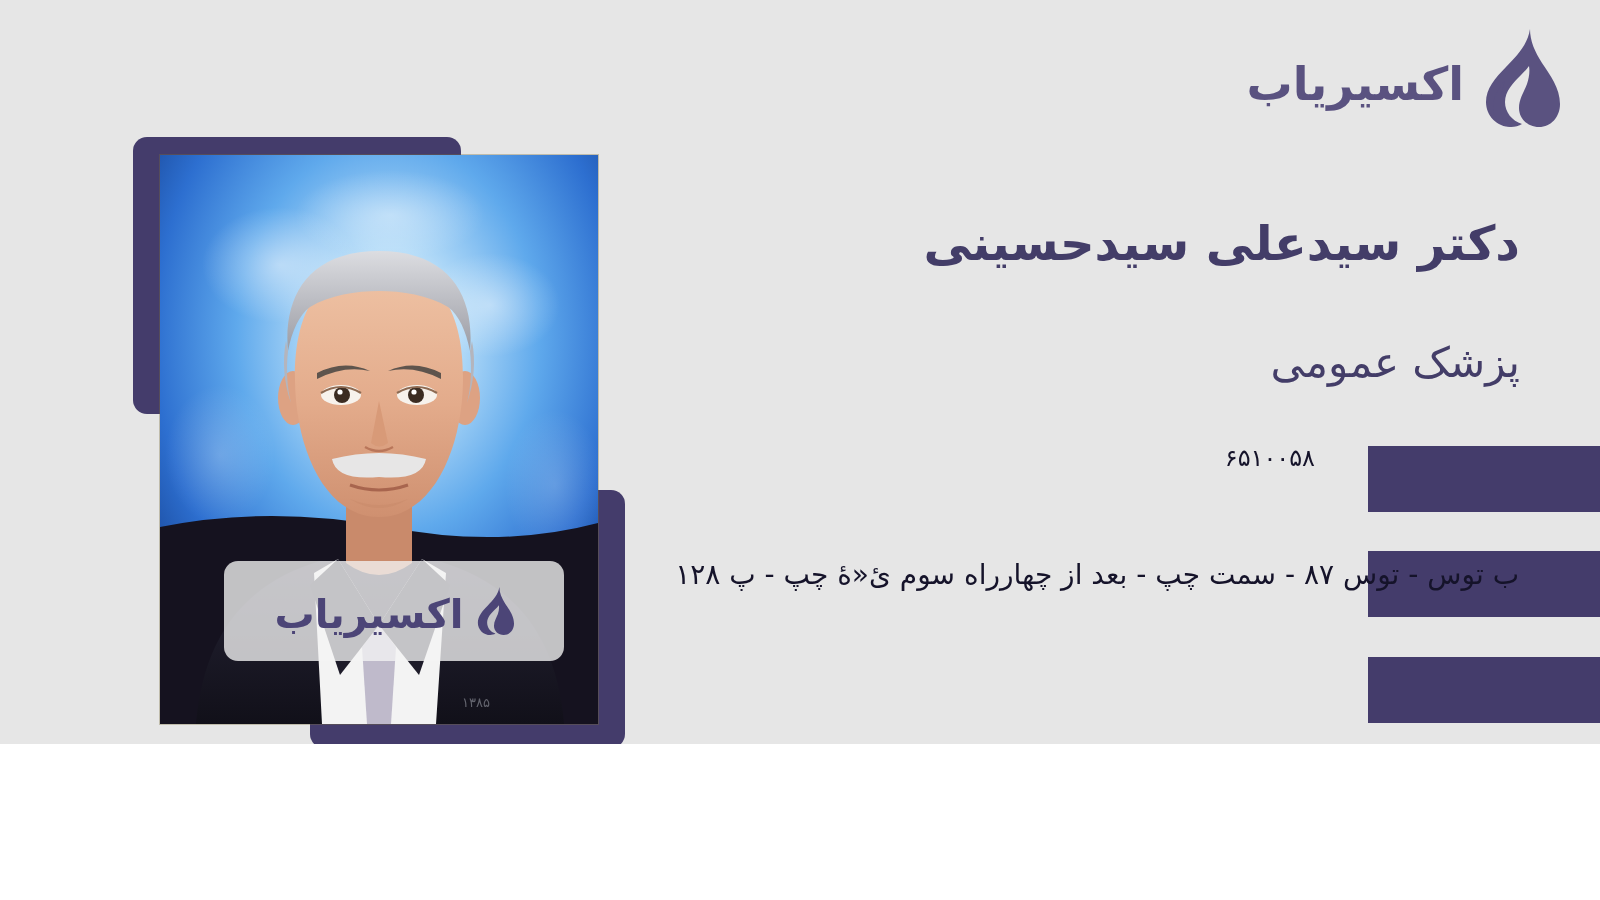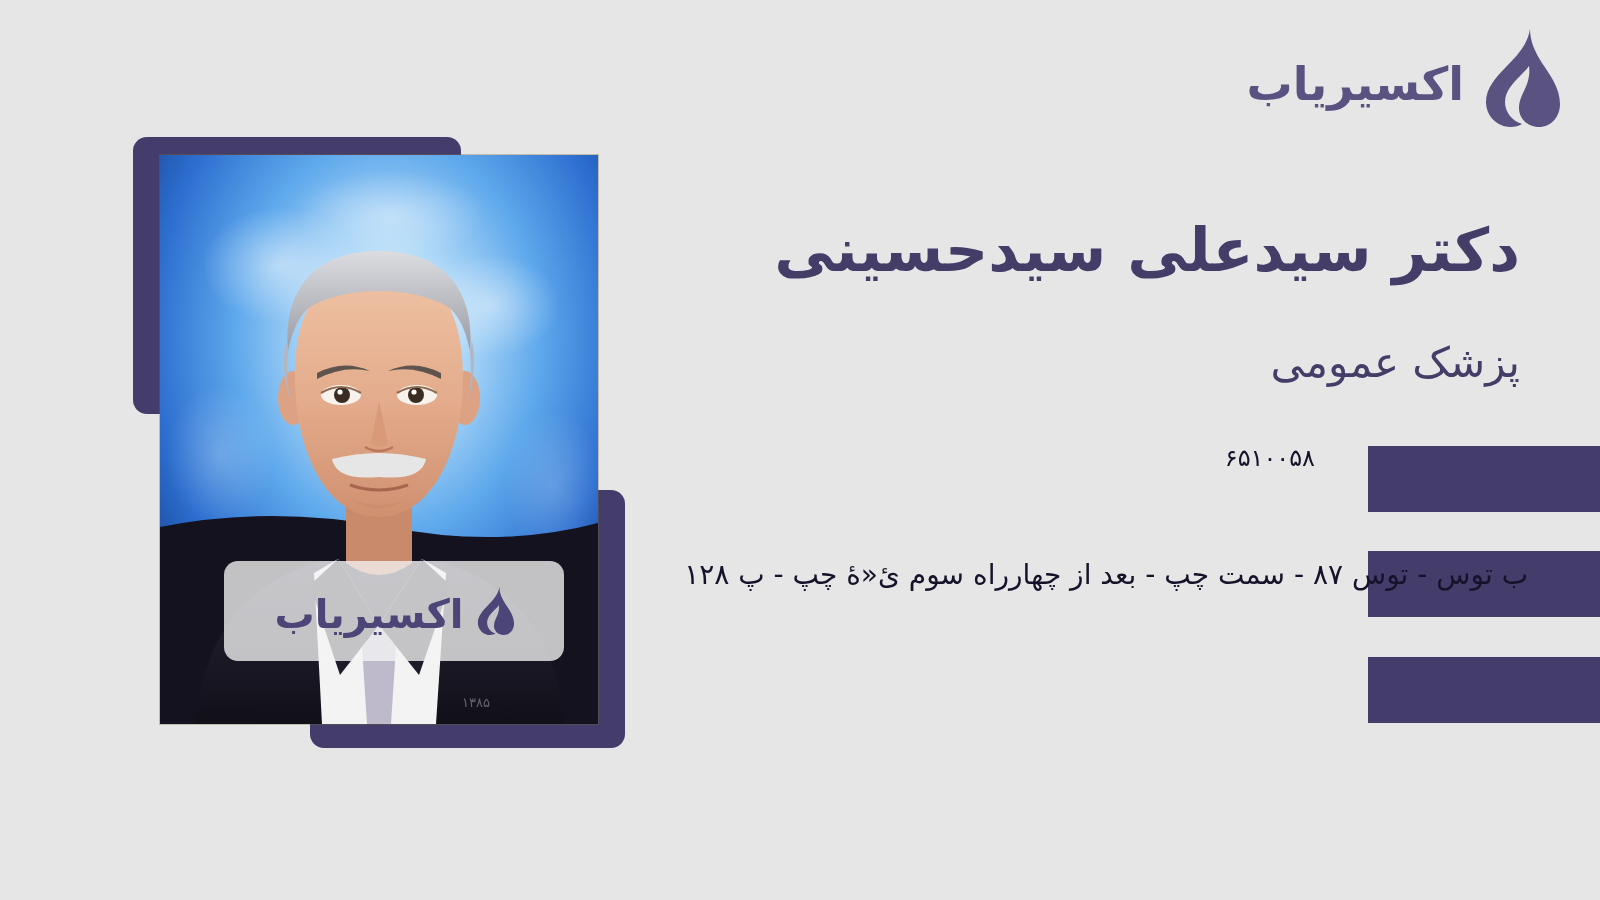--- a/index.html
+++ b/index.html
@@ -4,21 +4,21 @@
 <title>Doctor Profile Card</title>
 <style>
   html, body {
     margin: 0;
     padding: 0;
     background: #ffffff;
   }
   #card {
     position: relative;
     width: 1600px;
-    height: 900px;
+    height: 744px;
     background: #e6e6e6;
     overflow: hidden;
     font-family: "DejaVu Sans", "Liberation Sans", sans-serif;
   }
 
   
   #brand {
     position: absolute;
     top: 28px;
     right: 40px;
@@ -115,21 +115,21 @@
     line-height: 1;
     white-space: nowrap;
     transform: translateY(3px);
   }
 
   
   #doctor-name {
     position: absolute;
     right: 80px;
     top: 216px;
-    font-size: 60px;
+    font-size: 48px;
     font-weight: 700;
     color: #433d68;
     line-height: 1.15;
     white-space: nowrap;
     text-align: right;
   }
   #specialty {
     position: absolute;
     right: 80px;
     top: 338px;
@@ -147,21 +147,21 @@
     top: 444px;
     font-size: 24px;
     font-weight: 400;
     color: #15132a;
     line-height: 1.2;
     white-space: nowrap;
     text-align: right;
   }
   #address {
     position: absolute;
-    right: 72px;
+    right: 81px;
     top: 557px;
     font-size: 28px;
     font-weight: 400;
     color: #15132a;
     line-height: 1.3;
     white-space: nowrap;
     text-align: right;
     z-index: 4;
   }
 

